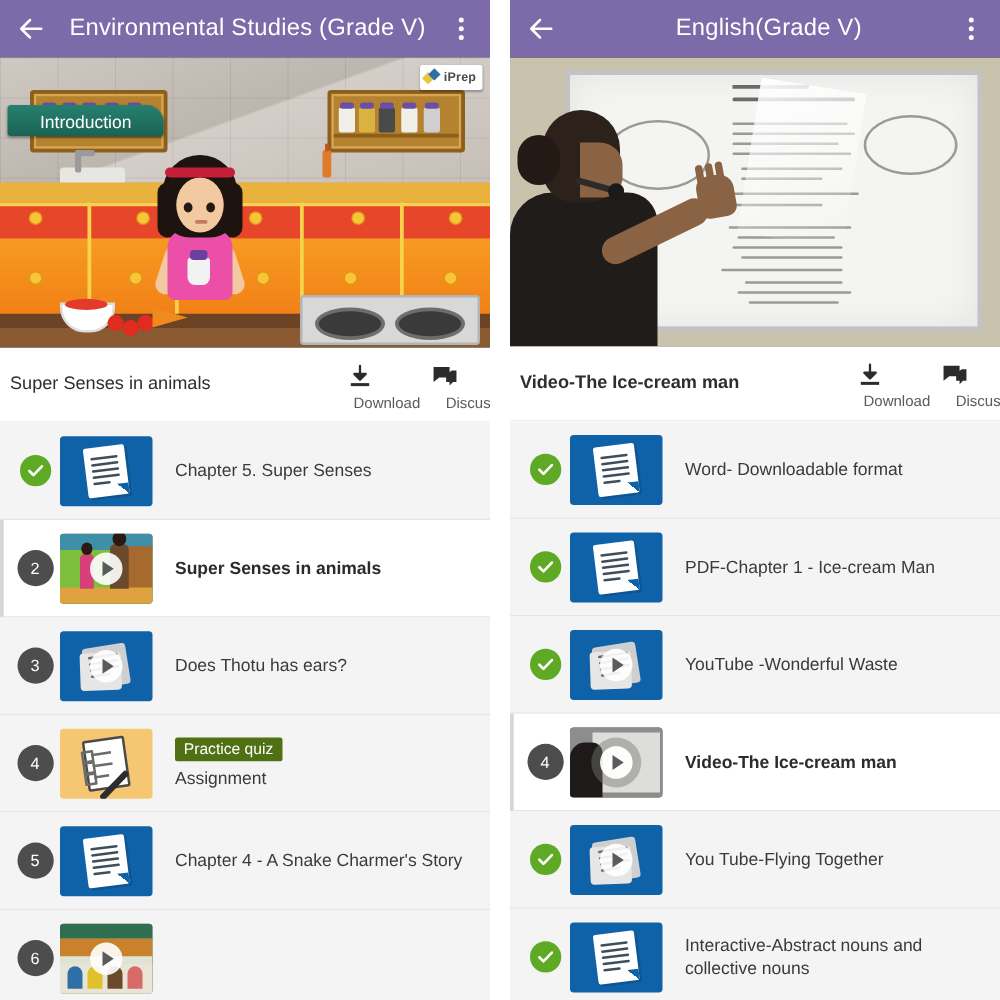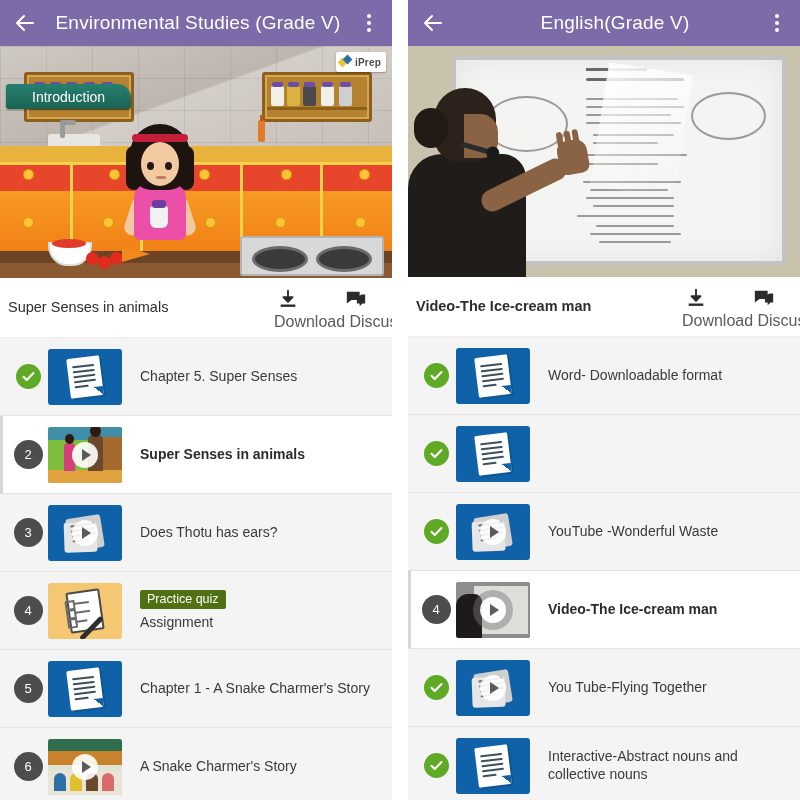--- a/index.html
+++ b/index.html
@@ -135,21 +135,21 @@
   
   .titlerow{
     height:60px;display:flex;align-items:center;background:#ffffff;
     padding:0 10px 0 8px;box-sizing:border-box;border-bottom:1px solid #eeeeee;
   }
   .content-title{flex:1 1 auto;font-size:14.5px;color:#2e2e2e;line-height:1.2;}
   .bold-title{font-weight:bold;}
   .actions{display:flex;align-items:flex-start;gap:16px;padding-top:4px;}
   .action{width:52px;display:flex;flex-direction:column;align-items:center;gap:3px;cursor:pointer;}
   .action svg{display:block;}
-  .action-label{font-size:16px;color:#5a5a5a;padding-left:43px;}
+  .action-label{font-size:12px;color:#5a5a5a;padding-left:43px;}
 
   
   .list{background:#ffffff;}
   .row{
     display:flex;align-items:center;min-height:78px;box-sizing:border-box;
     padding:7px 10px 7px 8px;background:#f4f4f4;border-bottom:1px solid #e4e4e4;
   }
   .row.active{background:#ffffff;border-left:3px solid #d6d6d6;padding-left:5px;
     box-shadow:0 1px 2px rgba(0,0,0,.06);}
   .status{width:40px;flex:0 0 auto;display:flex;align-items:center;justify-content:center;}
@@ -422,44 +422,41 @@
           <span class="sheet">
             <b style="top:8px;width:22px;"></b>
               <b style="top:13px;width:22px;"></b>
             <b style="top:18px;width:22px;"></b>
               <b style="top:23px;width:22px;"></b>
             <b style="top:28px;width:14px;"></b>
               <span class="corner"></span>
           </span>
         </div>
         <div class="labelwrap">
-          <div class="row-label">Chapter 1 - A Snake Charmer's Story</div>
+          <div class="row-label">Chapter 4 - A Snake Charmer's Story</div>
         </div>
       </div>
 
       <div class="row">
         <div class="status">
           <span class="num">6</span>
         </div>
         <div class="thumb vid">
           <span class="thumb-inner scene-b">
             <span class="top"></span>
               <span class="mid"></span>
               <span class="floor"></span>
             <span class="h" style="left:6px;background:#2f6fa8;"></span>
             <span class="h" style="left:22px;background:#e0c02c;"></span>
             <span class="h" style="left:38px;background:#6a4a2c;"></span>
             <span class="h" style="left:54px;background:#d86a6a;"></span>
           </span>
           <span class="play">
               <i></i>
             </span>
-        </div>
-        <div class="labelwrap">
-          <div class="row-label">A Snake Charmer's Story</div>
         </div>
       </div>
 
     </div>
   </div>
 
   <div class="gap"></div>
 
   <div class="panel">
 
@@ -573,20 +570,23 @@
         <div class="thumb doc">
           <span class="sheet">
             <b style="top:8px;width:22px;"></b>
               <b style="top:13px;width:22px;"></b>
             <b style="top:18px;width:22px;"></b>
               <b style="top:23px;width:22px;"></b>
             <b style="top:28px;width:14px;"></b>
               <span class="corner"></span>
           </span>
         </div>
+        <div class="labelwrap">
+          <div class="row-label">PDF-Chapter 1 - Ice-cream Man</div>
+        </div>
       </div>
 
       <div class="row">
         <div class="status">
           <span class="check">
             <svg width="15" height="15" viewBox="0 0 24 24">
               <path d="M4 12.5l5.2 5.2L20 6.5" fill="none" stroke="#fff" stroke-width="3.4" stroke-linecap="round" stroke-linejoin="round"></path>
             </svg>
           </span>
         </div>

